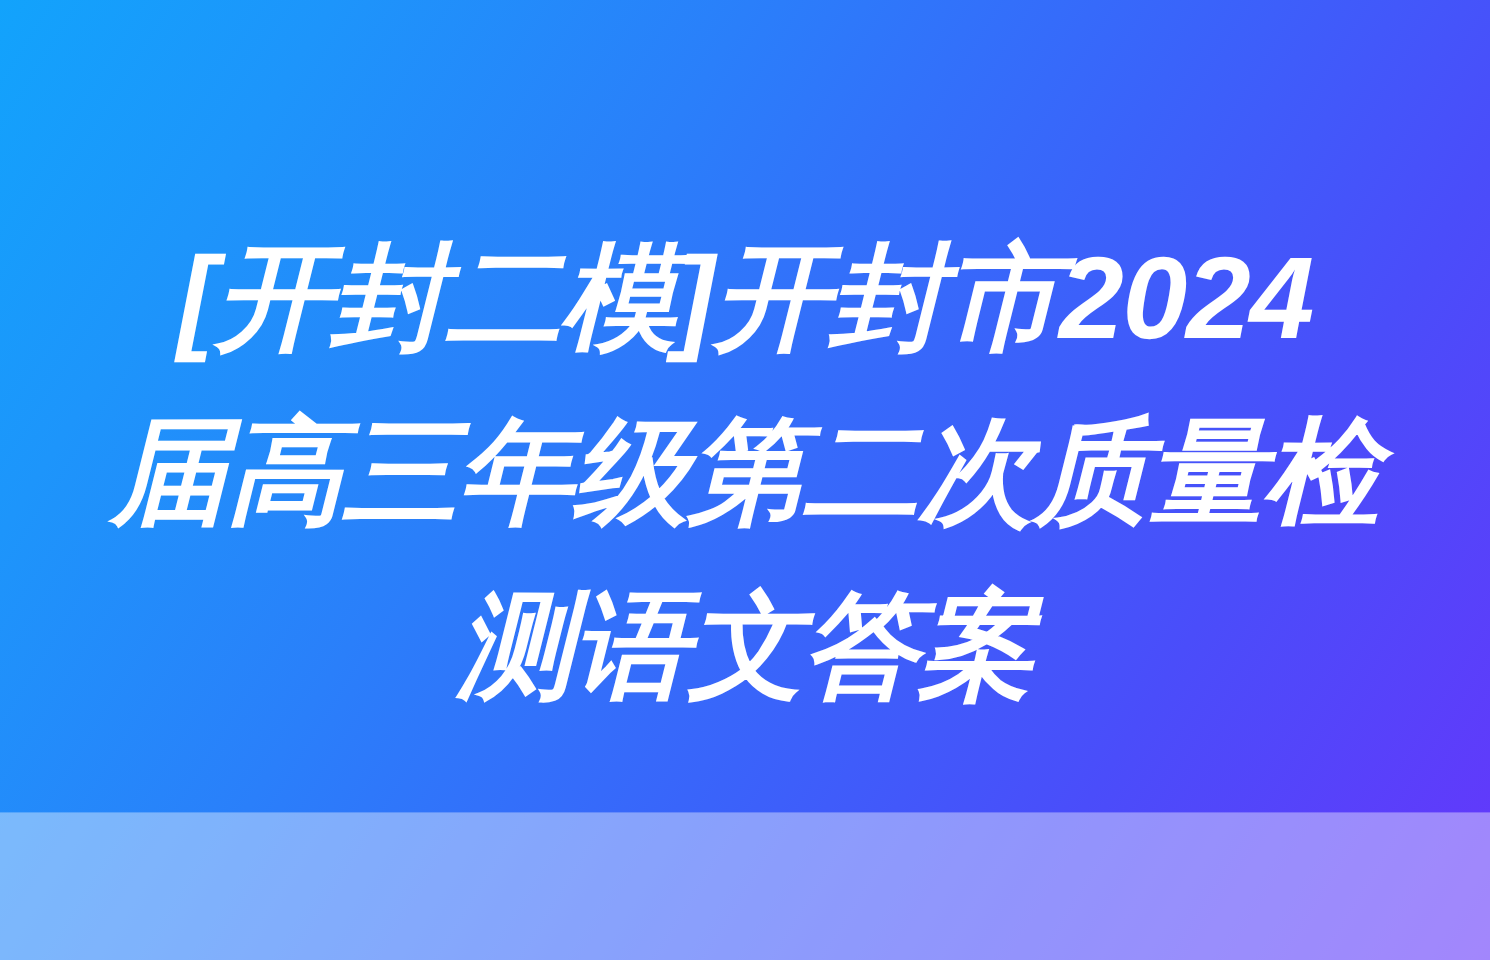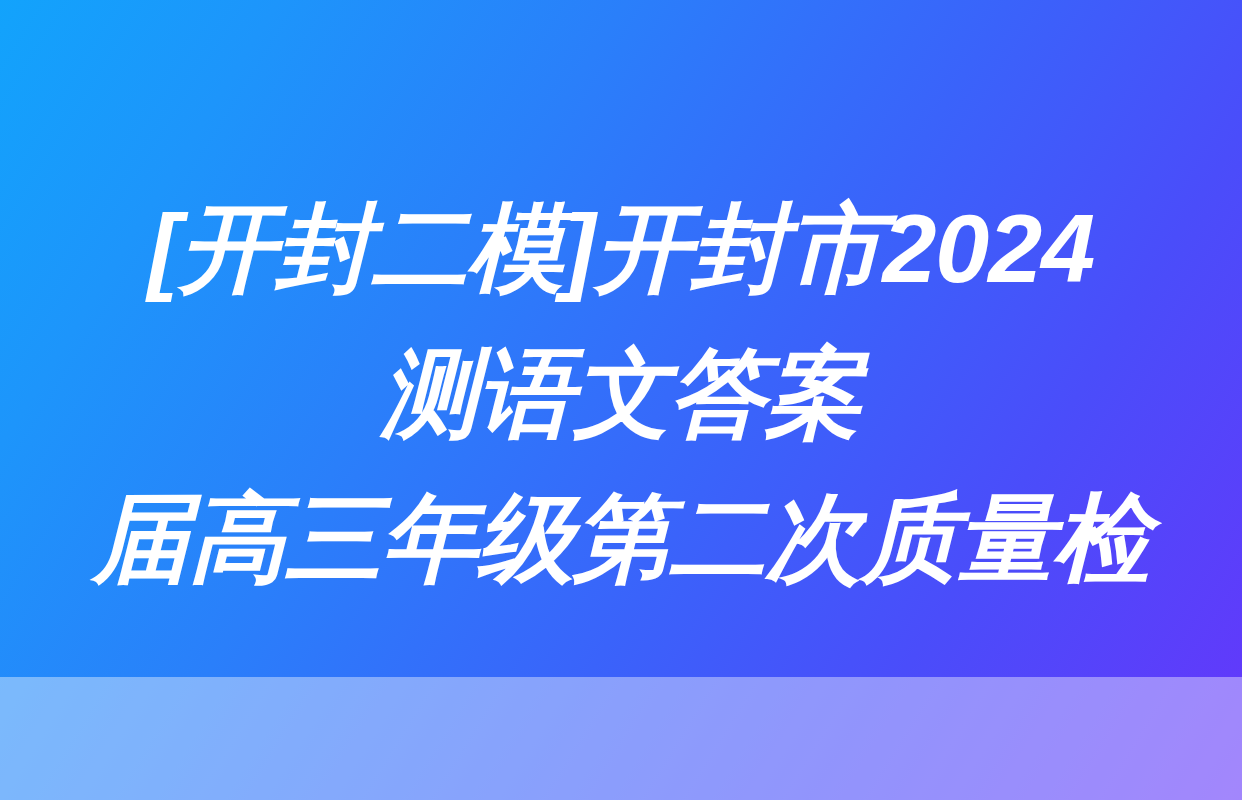--- a/index.html
+++ b/index.html
@@ -74,20 +74,20 @@
     white-space: nowrap;
   }
 </style>
 </head>
 <body>
 
 <div id="poster">
 
   <div id="title-block">
     <span class="title-line">[开封二模]开封市2024</span>
+    <span class="title-line">届高三年级第二次质量检</span>
     <span class="title-line">测语文答案</span>
-    <span class="title-line">届高三年级第二次质量检</span>
   </div>
 
   <div id="bottom-band"></div>
 
 
 </div>
 
 </body></html>

